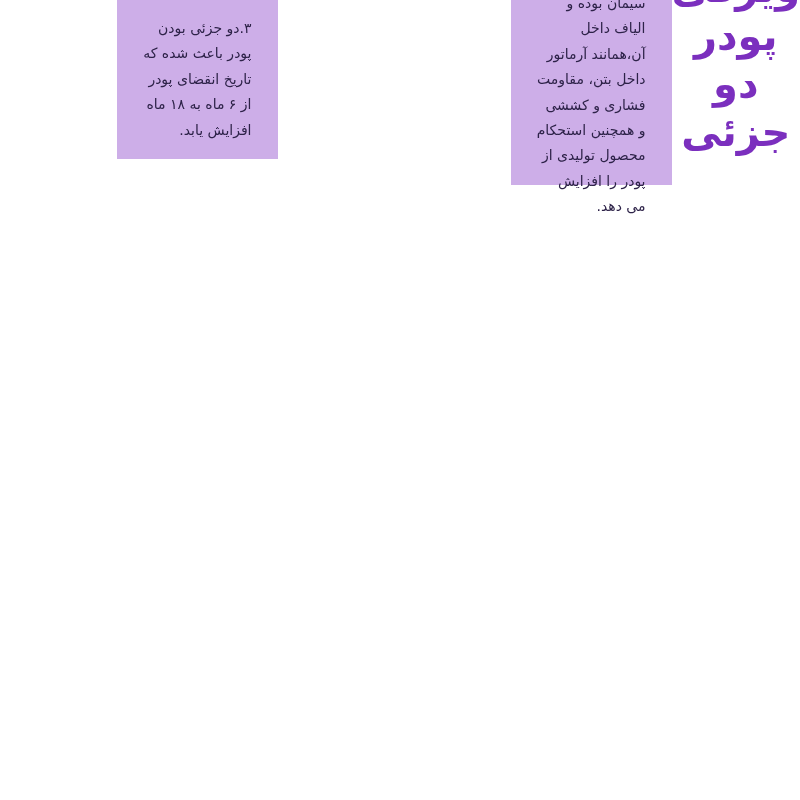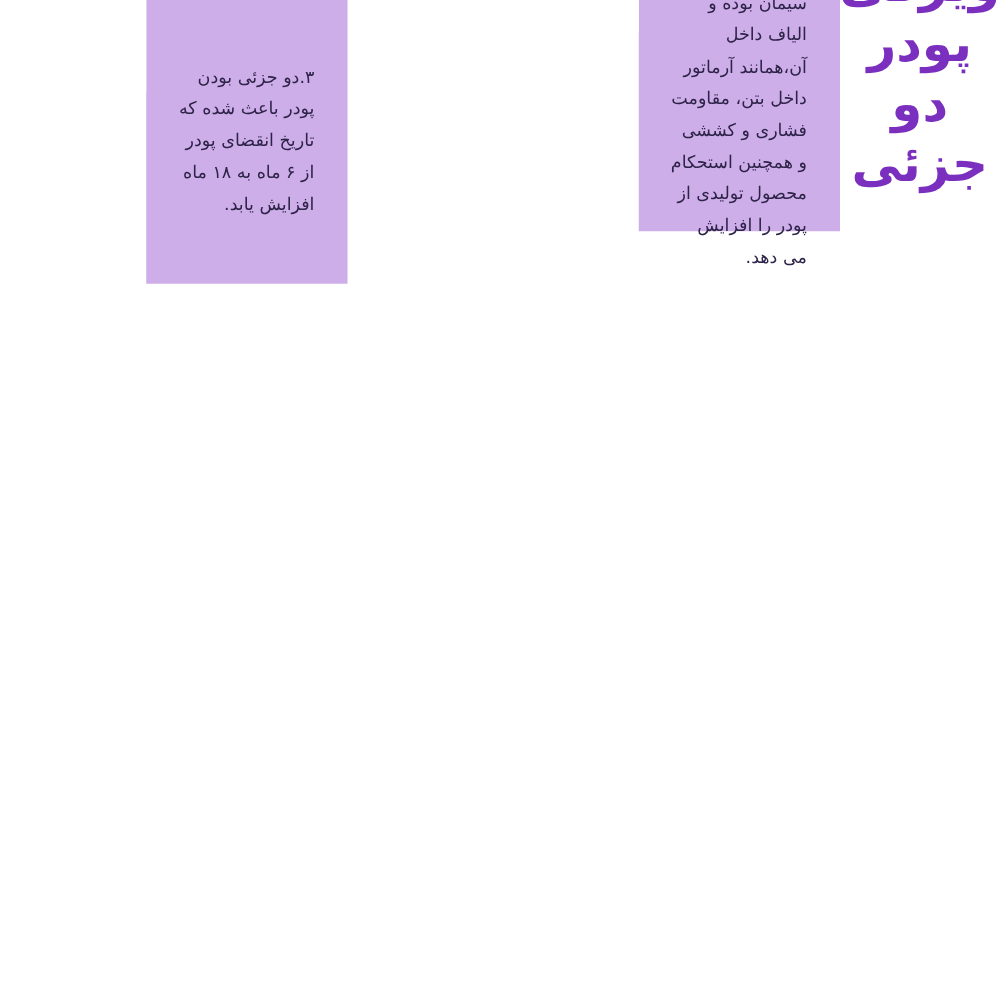--- a/index.html
+++ b/index.html
@@ -53,21 +53,21 @@
     font-size: 14px;
     line-height: 1.82;
     width: 100%;
   }
   .gap {
     background: #ffffff;
     width: 100%;
   }
   .band-1 { height: 185px; }
   .band-2 { height: 185px; }
-  .band-3 { height: 227px; }
+  .band-3 { height: 159px; }
   .gap-1 { height: 26px; }
   .gap-2 { height: 26px; }
   .gap-bottom { height: 73px; }
 </style>
 </head>
 <body>
 
 <div class="page">
 
   <div class="title-area">

